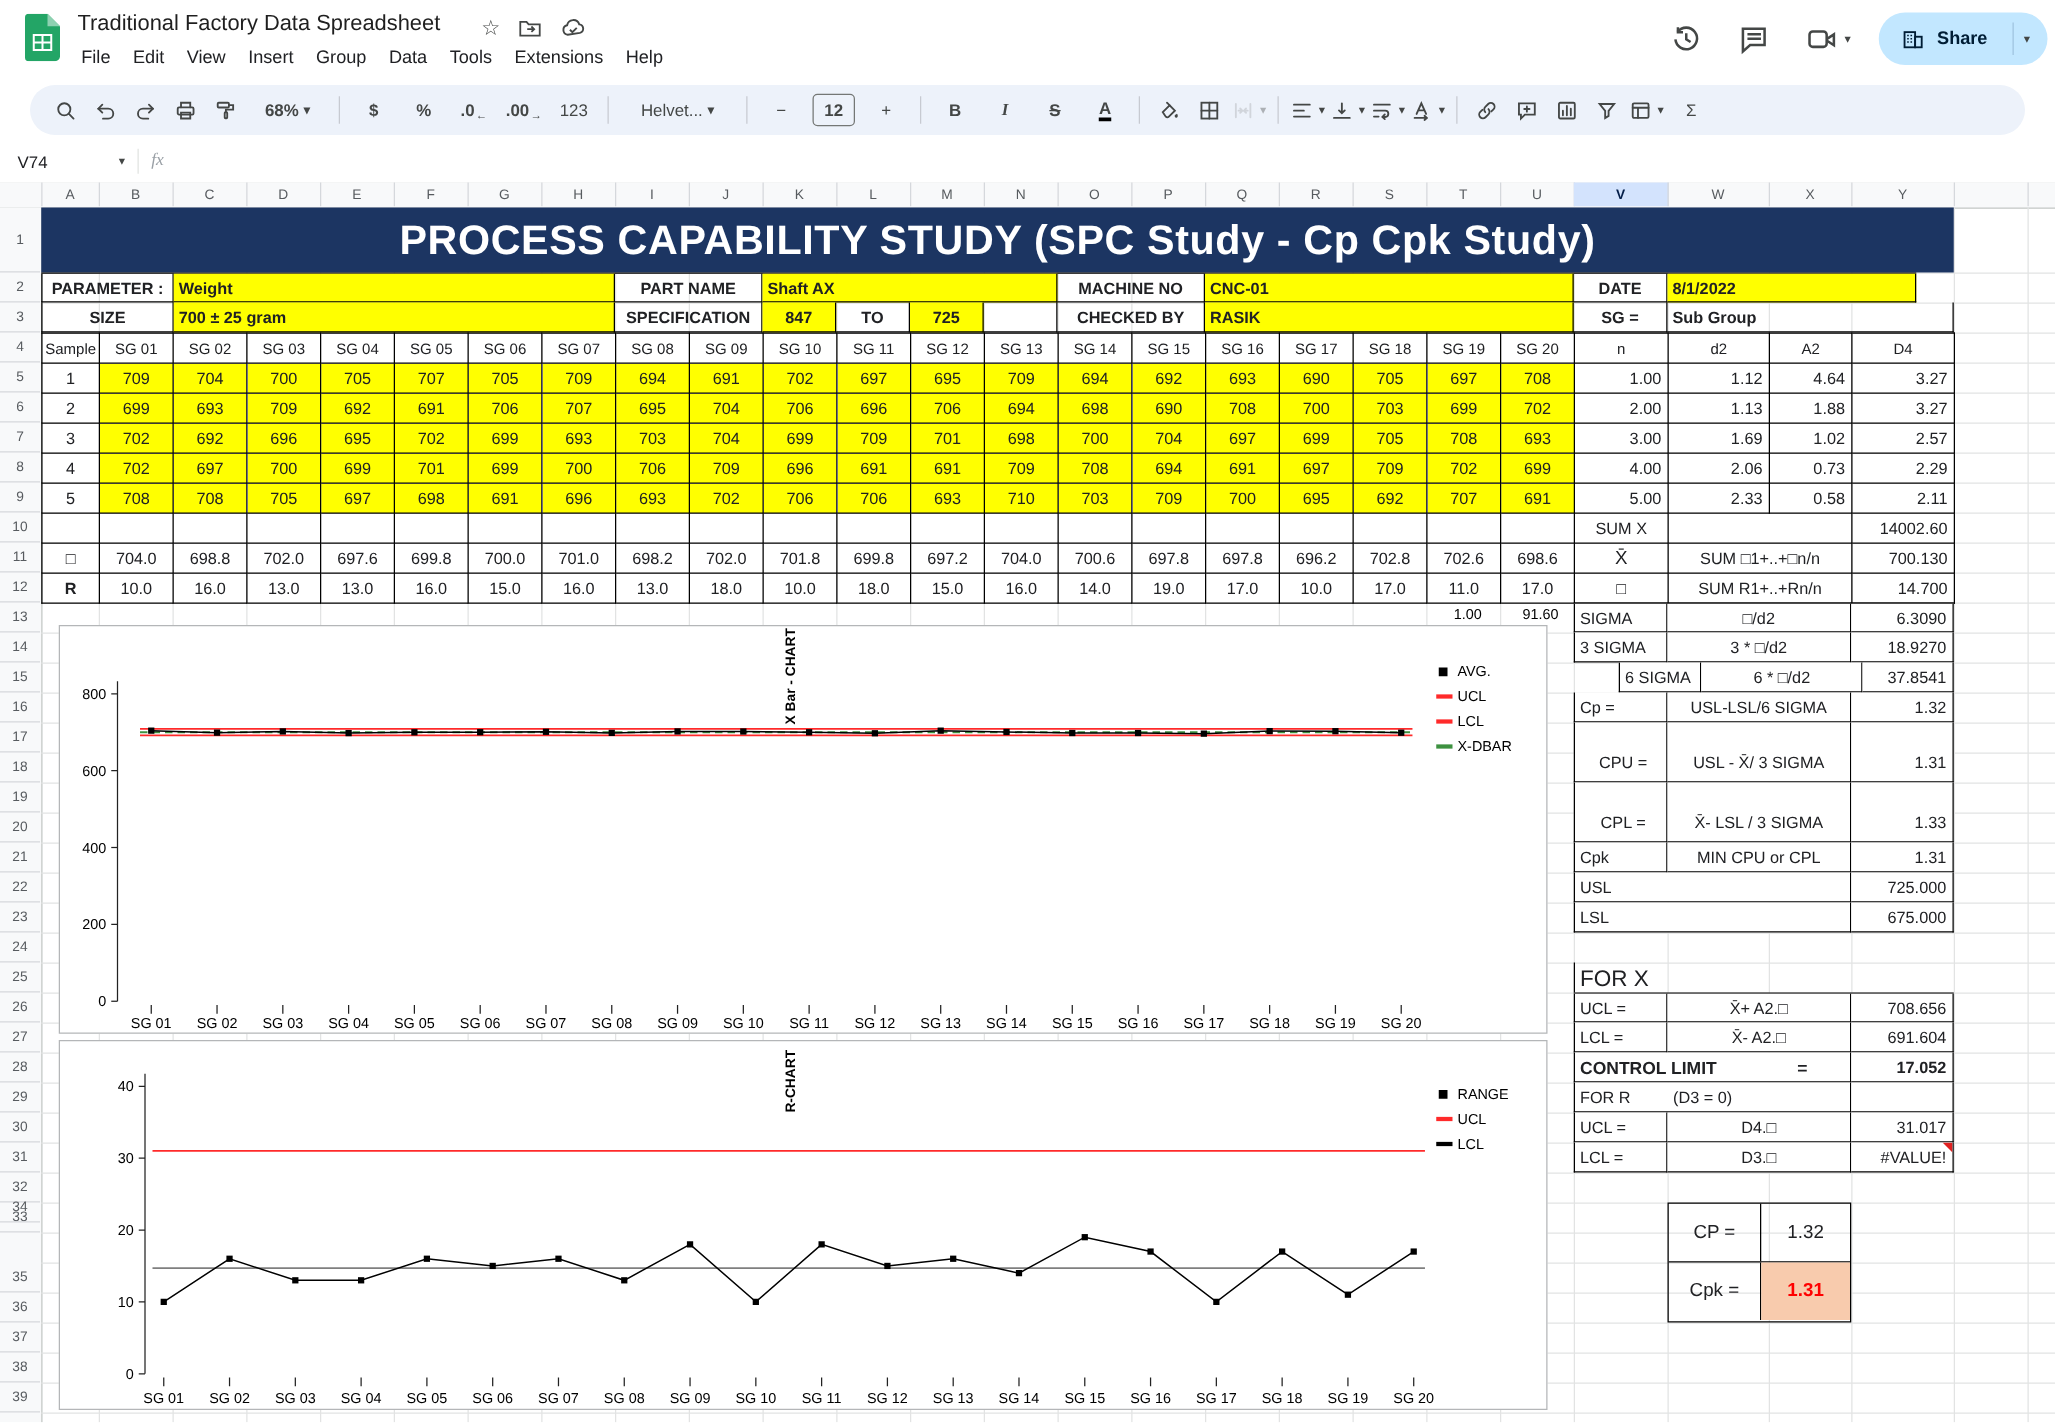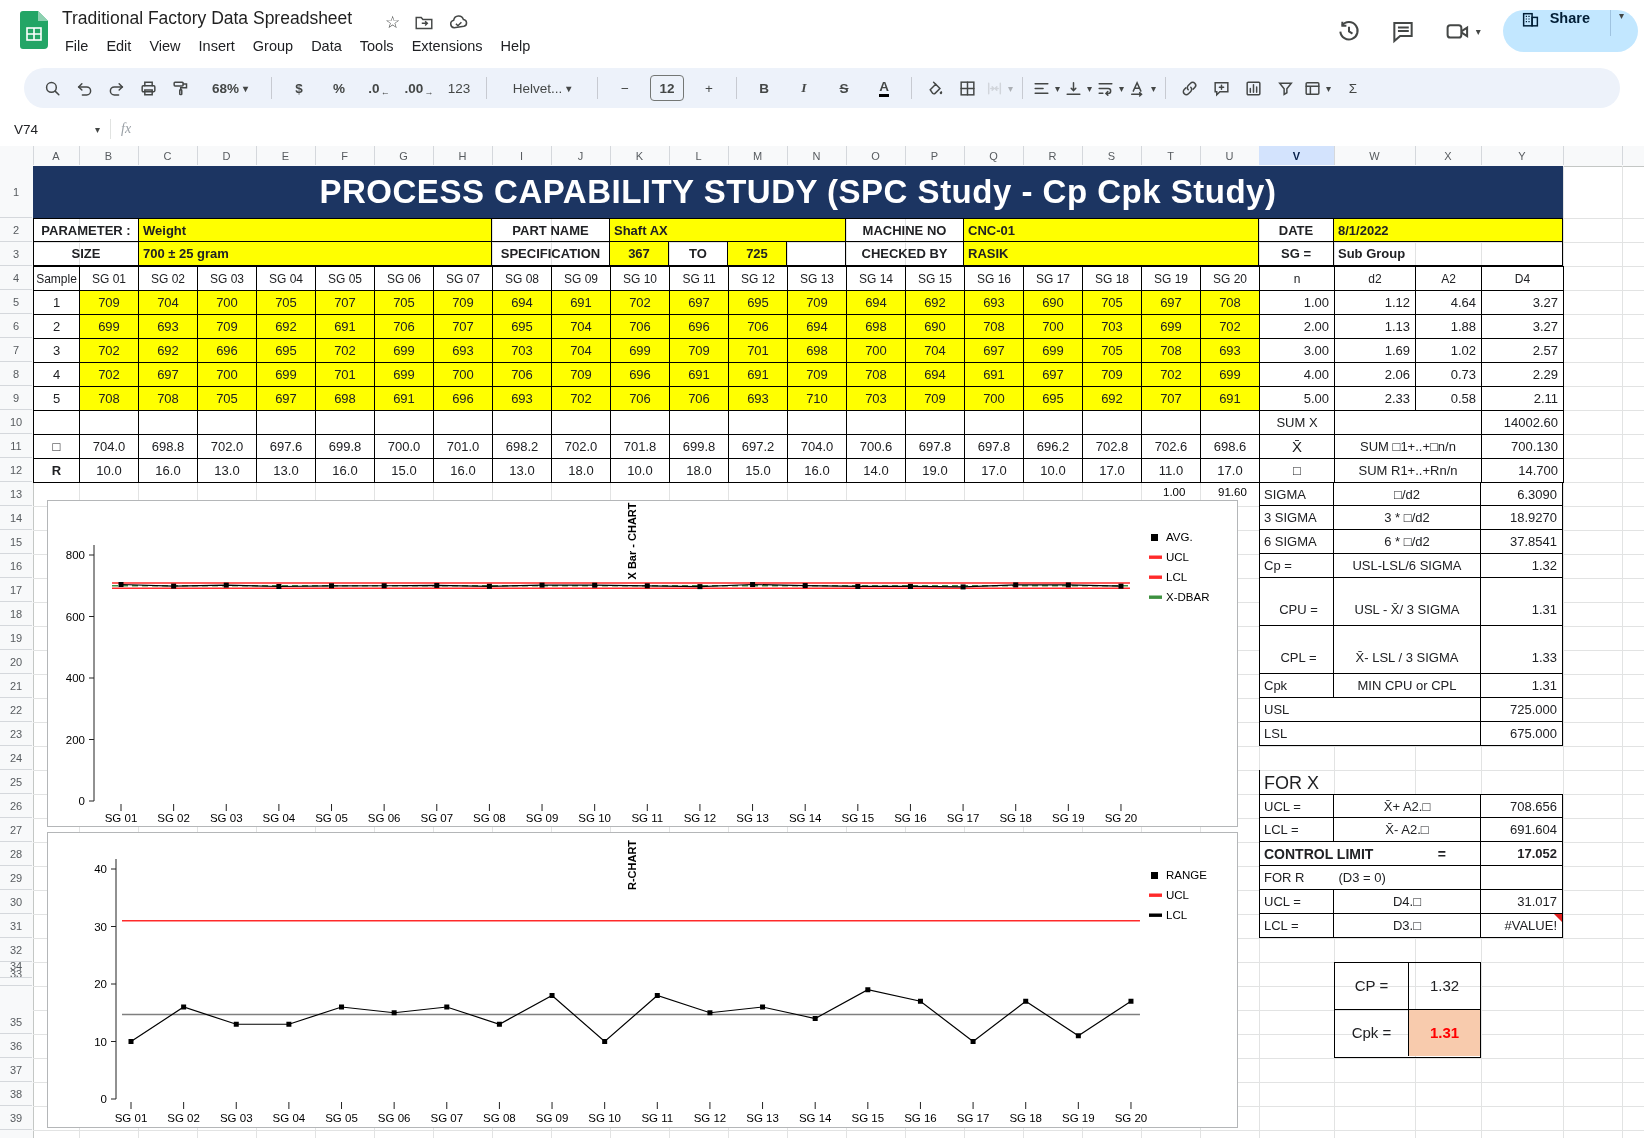--- a/index.html
+++ b/index.html
@@ -8,21 +8,21 @@
   
   .topbar{position:absolute;left:0;top:0;width:100%;height:62px;background:#fff}
   .logo{position:absolute;left:20px;top:11px;width:28px;height:38px}
   .doctitle{position:absolute;left:62px;top:8px;font-size:17.5px;color:#1f1f1f}
   .title-icons{position:absolute;left:385px;top:12px;display:flex;gap:14px;align-items:center;color:#444746}
   .menubar{position:absolute;left:56px;top:36px;display:flex}
   .menubar span{font-size:14.5px;padding:2px 9px;color:#202124;cursor:default}
   .tr-icons{position:absolute;right:0;top:0;height:62px;display:flex;align-items:center}
   .tr-icons .ic{width:26px;height:26px;margin-right:28px}
   .caret{font-size:10px;color:#444746}
-  .share{display:flex;height:42px;background:#c2e7ff;border-radius:21px;
+  .share{display:flex;align-items:center;height:42px;background:#c2e7ff;border-radius:21px;
          padding:0 6px 0 18px;margin-right:6px}
   .share .lbl{font-size:14.5px;font-weight:bold;color:#001d35;margin:0 12px 0 10px}
   .share .div{width:1px;height:26px;background:#9fc3e0;margin:0 8px}
   
   .toolbar{position:absolute;left:24px;top:68px;width:1596px;height:40px;background:#edf2fa;
            border-radius:20px;display:flex;align-items:center;padding-left:12px;box-sizing:border-box}
   .tb{display:flex;align-items:center;justify-content:center;height:30px;min-width:30px;
       margin:0 1px;border-radius:4px;color:#444746;font-size:13.5px;white-space:nowrap}
   .tb svg{width:19px;height:19px}
   .tb.txt{font-weight:bold;padding:0 4px}
@@ -466,27 +466,27 @@
       </div>
       <div class="bigtitle" style="background:#1c3562">PROCESS  CAPABILITY  STUDY (SPC Study - Cp Cpk Study)</div>
       <div class="inforow" style="top:218px;border-top:1px solid #000">
         <div class="cell " style="width:106px">PARAMETER :</div>
         <div class="cell yel lft" style="width:353px">Weight</div>
         <div class="cell " style="width:118px">PART NAME</div>
         <div class="cell yel lft" style="width:236px">Shaft AX</div>
         <div class="cell " style="width:118px">MACHINE  NO</div>
         <div class="cell yel lft" style="width:295px">CNC-01</div>
         <div class="cell " style="width:75px">DATE</div>
-        <div class="cell yel lft" style="width:229px">8/1/2022</div>
+        <div class="cell yel lft" style="width:199px">8/1/2022</div>
       </div>
       <div class="inforow" style="top:242px">
         <div class="cell " style="width:106px">SIZE</div>
         <div class="cell yel lft" style="width:353px">700 ± 25 gram</div>
         <div class="cell " style="width:118px">SPECIFICATION</div>
-        <div class="cell yel" style="width:59px">367</div>
+        <div class="cell yel" style="width:59px">847</div>
         <div class="cell " style="width:59px">TO</div>
         <div class="cell yel" style="width:59px">725</div>
         <div class="cell " style="width:59px"></div>
         <div class="cell " style="width:118px">CHECKED BY</div>
         <div class="cell yel lft" style="width:295px">RASIK</div>
         <div class="cell " style="width:75px">SG =</div>
         <div class="cell lft" style="width:229px">Sub Group</div>
       </div>
       <table class="data">
         <colgroup>
@@ -764,21 +764,21 @@
           <div class="pc lab" style="width:75px;">SIGMA</div>
           <div class="pc mid" style="width:147px;">□/d2</div>
           <div class="pc val" style="width:82px;">6.3090</div>
         </div>
         <div class="prow" style="height:24px;">
           <div class="pc lab" style="width:75px;">3 SIGMA</div>
           <div class="pc mid" style="width:147px;">3 * □/d2</div>
           <div class="pc val" style="width:82px;">18.9270</div>
         </div>
         <div class="prow" style="height:24px;">
-          <div class="pc lab" style="width:75px;">6 SIGMA</div>
+          <div class="pc lab" style="width:75px;margin-left:36px;">6 SIGMA</div>
           <div class="pc mid" style="width:147px;">6 * □/d2</div>
           <div class="pc val" style="width:82px;">37.8541</div>
         </div>
         <div class="prow" style="height:24px;">
           <div class="pc lab" style="width:75px;">Cp =</div>
           <div class="pc mid" style="width:147px;">USL-LSL/6 SIGMA</div>
           <div class="pc val" style="width:82px;">1.32</div>
         </div>
         <div class="prow" style="height:48px;">
           <div class="pc lab" style="width:75px;justify-content:center;align-items:center;padding-top:16px">CPU =</div>

